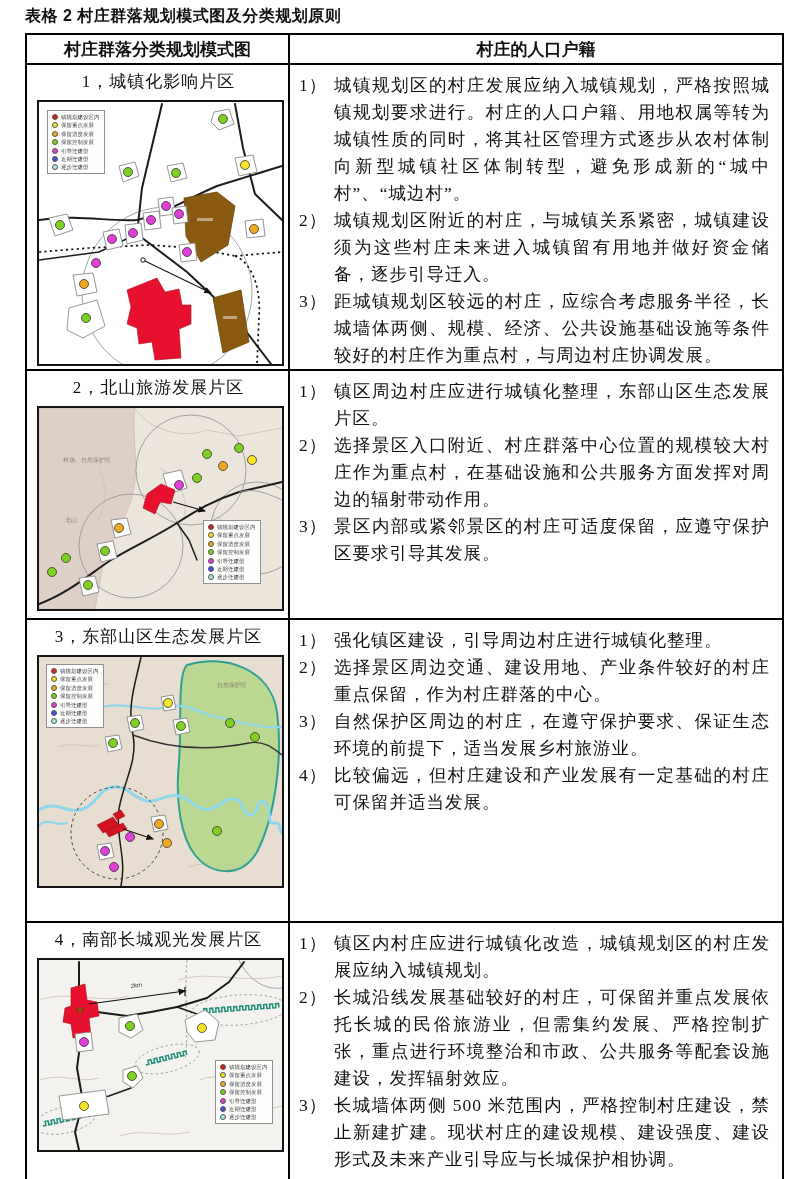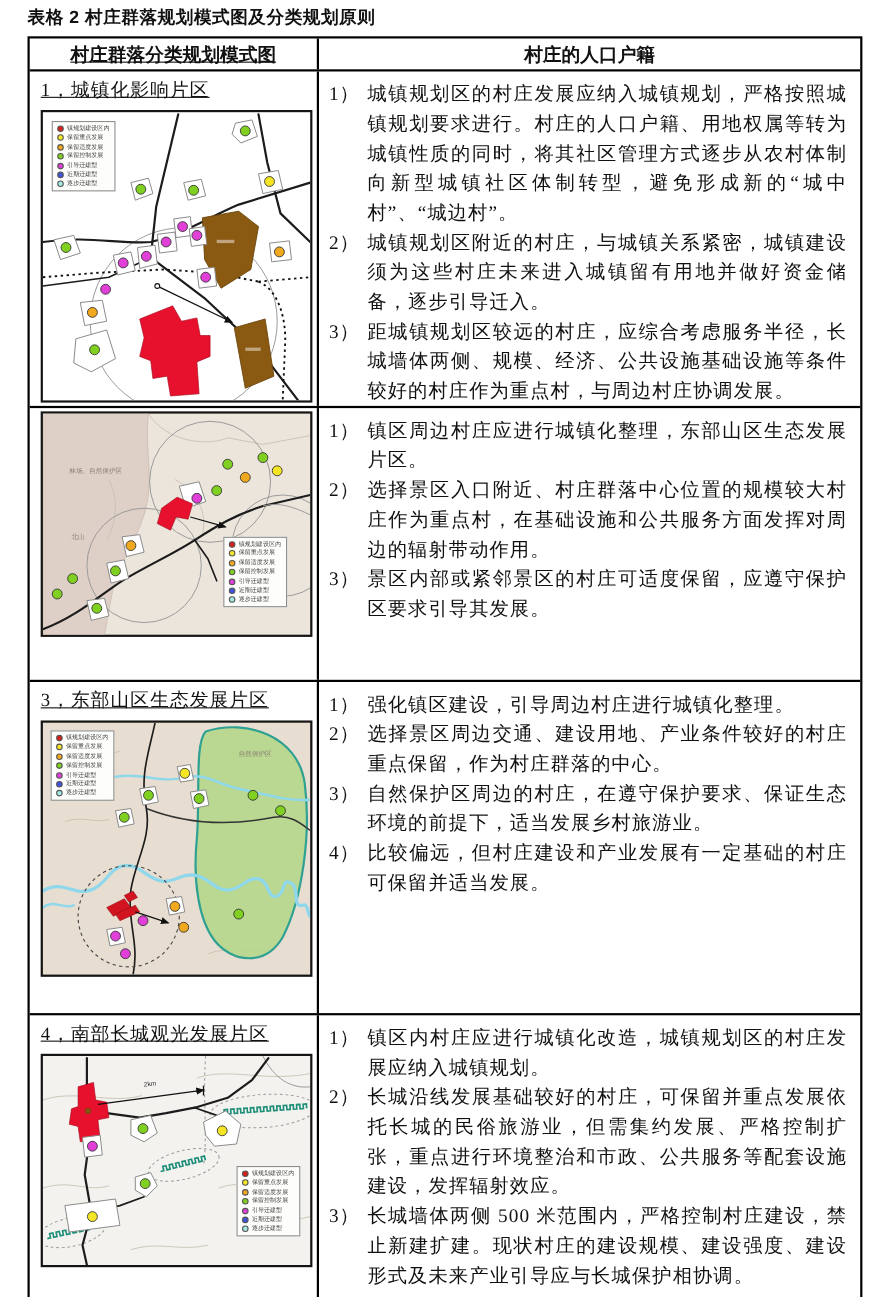--- a/index.html
+++ b/index.html
@@ -6,23 +6,23 @@
   body{width:800px;height:1179px;background:#fff;position:relative;
        font-family:"Liberation Serif","DejaVu Serif",serif;color:#111;}
   .doc-title{position:absolute;left:25px;top:6px;font-size:16px;font-weight:bold;
        font-family:"Liberation Sans","DejaVu Sans",sans-serif;letter-spacing:.5px;}
   .tbl{position:absolute;left:25px;top:33px;width:759px;border:2px solid #000;box-sizing:border-box;background:#fff;}
   .trow{display:flex;box-sizing:border-box;}
   .trow + .trow{border-top:2px solid #000;}
   .thead{height:28px;}
   .th{display:flex;align-items:center;justify-content:center;font-weight:bold;font-size:17px;
       font-family:"Liberation Sans","DejaVu Sans",sans-serif;box-sizing:border-box;}
-  .cl{width:263px;border-right:2px solid #000;box-sizing:border-box;flex:none;text-decoration:underline;}
+  .cl{width:263px;border-right:2px solid #000;box-sizing:border-box;flex:none;}
   .cr{flex:1;box-sizing:border-box;}
-  .body-cl{padding:3px 8px 4px 9px;}
+  .body-cl{padding:3px 8px 4px 9px;text-align:center;}
   .body-cr{padding:7px 12px 4px 9px;}
   .pattern-title{font-size:17px;margin:2px 0 7px 1px;letter-spacing:1px;}
   .plist{font-size:17.5px;line-height:27px;text-align:justify;letter-spacing:1px;}
   .pitem{display:flex;}
   .pnum{flex:0 0 35px;}
   .ptext{flex:1;}
   .map-frame{position:relative;border:2px solid #151515;width:243px;box-sizing:content-box;margin-left:1px;overflow:hidden;}
   .map-frame svg{display:block;}
   
   .road{stroke:#1c1c1c;stroke-width:2;fill:none;stroke-linecap:round;stroke-linejoin:round;}
@@ -166,20 +166,21 @@
           <div class="pitem">
             <span class="pnum">3）</span>
             <span class="ptext">距城镇规划区较远的村庄，应综合考虑服务半径，长城墙体两侧、规模、经济、公共设施基础设施等条件较好的村庄作为重点村，与周边村庄协调发展。</span>
           </div>
         </div>
     </div>
   </div>
 
   <div class="trow" style="height:249px">
     <div class="cl body-cl">
+      <div class="pattern-title">2，北山旅游发展片区</div>
       <div class="map-frame" style="height:201px;background:#ebe5dc">
         <svg width="243" height="201" viewBox="0 0 243 201">
           <defs>
             <marker id="ar2" markerWidth="8" markerHeight="8" refX="6" refY="3" orient="auto">
               <path d="M0,0 L7,3 L0,6 Z" fill="#111"></path>
             </marker>
           </defs>
           <path d="M0,0 L96,0 C92,30 102,60 92,92 C84,118 66,140 62,168 L56,201 L0,201 Z" fill="#ded0c6" stroke="#c7b6a9" stroke-width=".6"></path>
           <path class="minor" d="M96,0 C112,26 150,30 168,22 L200,28 L243,20"></path>
           <path class="minor" d="M120,60 C140,70 150,90 145,110"></path>

